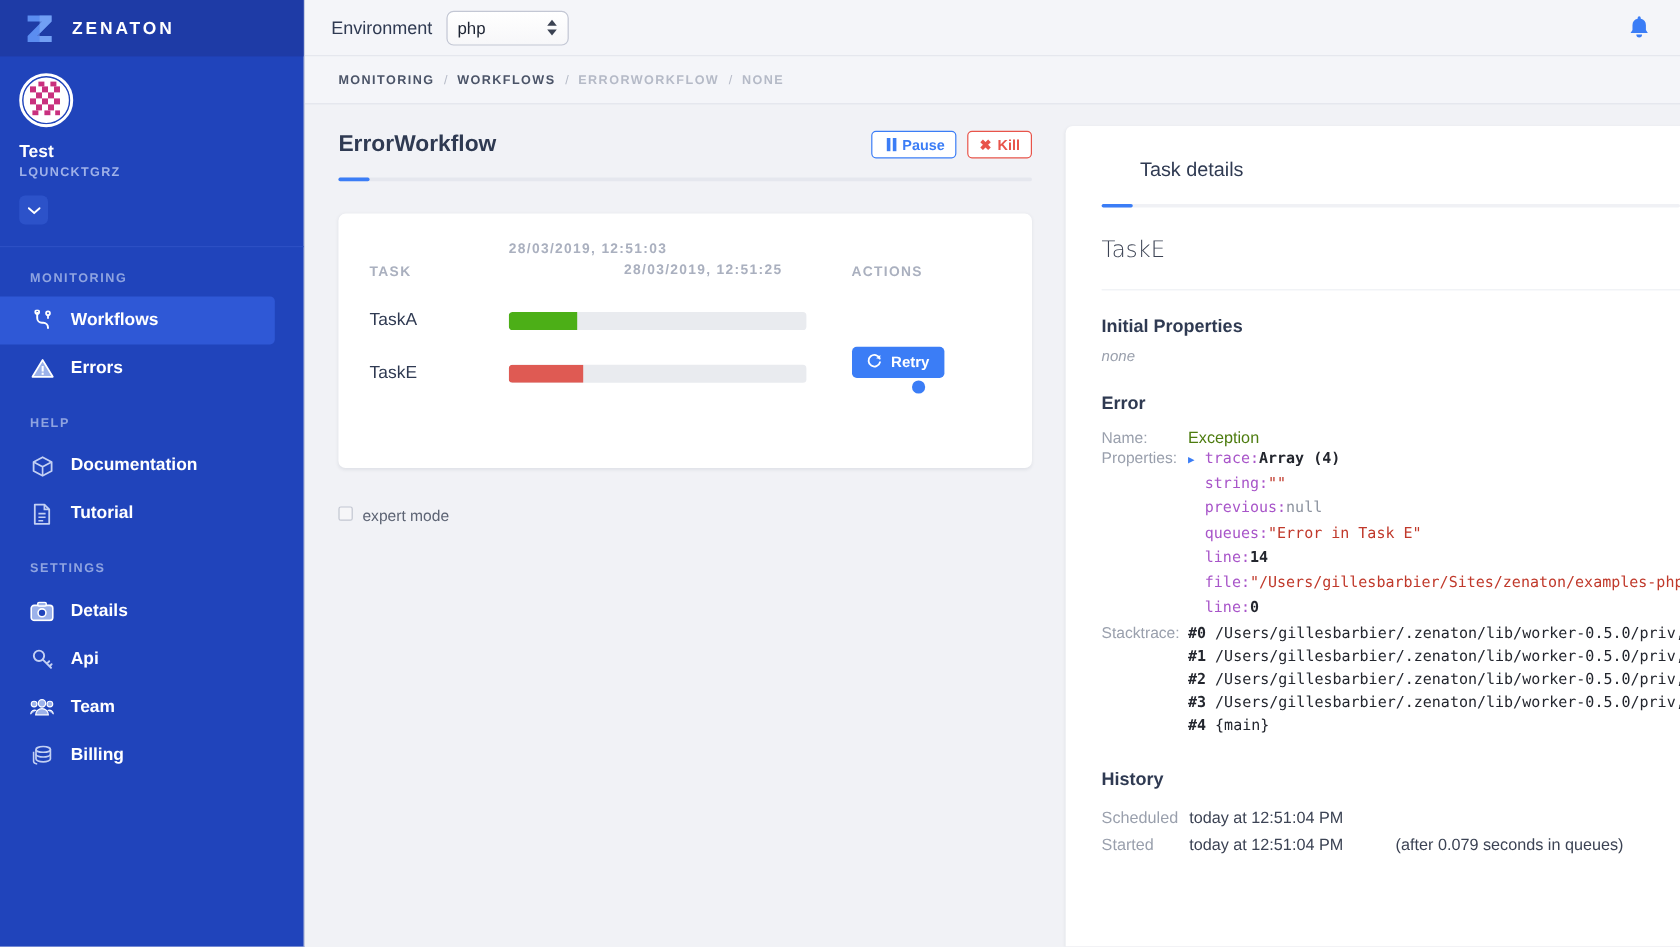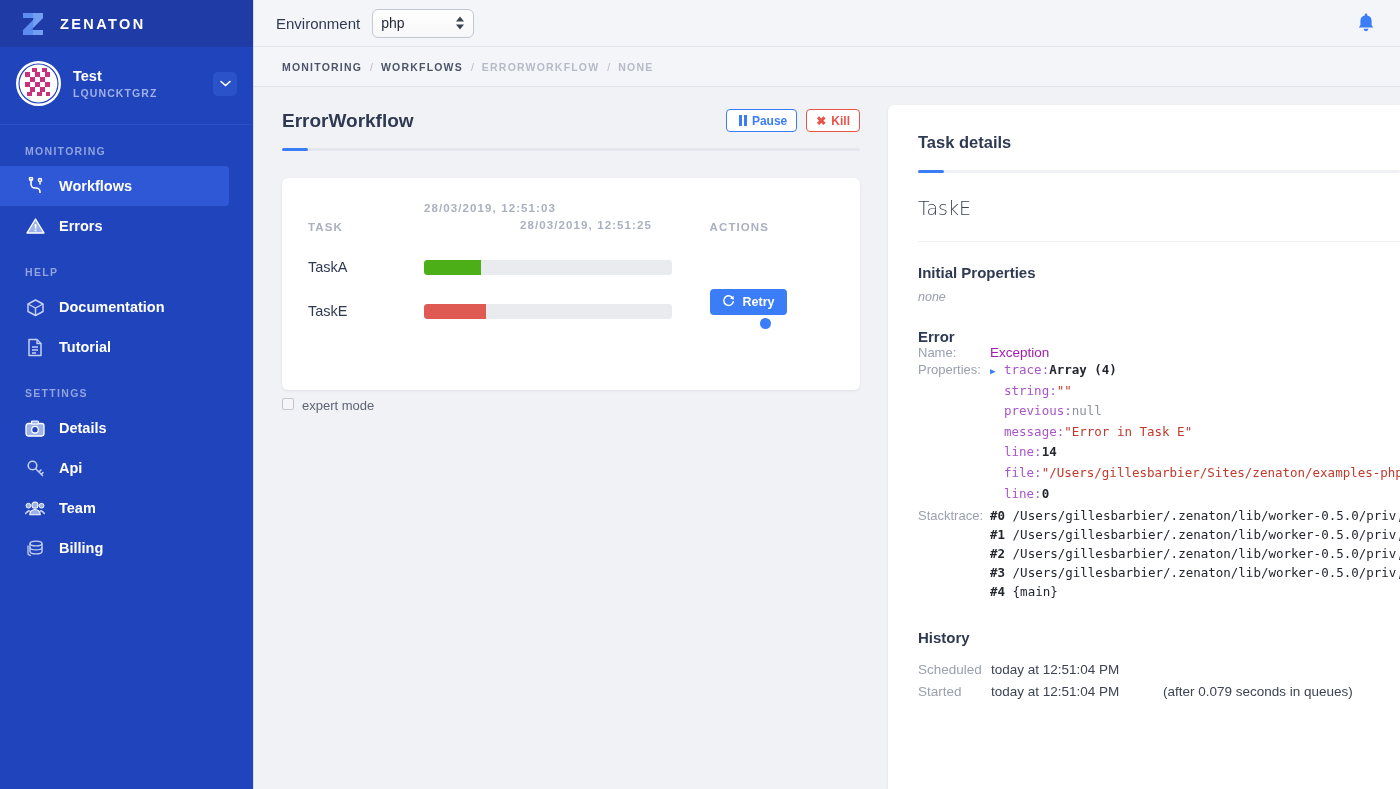--- a/index.html
+++ b/index.html
@@ -20,22 +20,23 @@
   }
   .logo-row {
     height: 47px; background: #1e3ba6;
     display: flex; align-items: center; padding-left: 18px; gap: 12px;
   }
   .logo-mark { width: 30px; height: 30px; position: relative; }
   .logo-text {
     color: #ffffff; font-size: 14.5px; font-weight: bold; letter-spacing: 2.4px;
   }
   .account {
-    display: flex; align-items: center; padding: 14px 16px 18px 16px; gap: 12px;
+    display: flex; padding: 14px 16px 18px 16px; gap: 12px;
     border-bottom: 1px solid #2c4fc4;
+    flex-direction: column;
   }
   .avatar {
     width: 45px; height: 45px; border-radius: 50%;
     border: 2px solid #ffffff; background: #ffffff;
     overflow: hidden; flex-shrink: 0;
   }
   .account-txt { flex: 1; line-height: 1.25; }
   .account-name { color: #fff; font-size: 14.5px; font-weight: bold; }
   .account-id { color: #9fb1e8; font-size: 10.5px; font-weight: bold; letter-spacing: 1.1px; margin-top: 2px; }
   .account-caret {
@@ -125,43 +126,43 @@
   .col-act { width: 130px; }
   .task-name { font-size: 14.5px; color: #2f3a52; padding: 14px 0; }
   .bar-track { height: 15px; background: #e9ebef; border-radius: 3px; position: relative; overflow: hidden; width: 248px; }
   .bar-fill { height: 15px; border-radius: 3px 0 0 3px; }
   .retry-btn {
     height: 26px; padding: 0 12px; background: #3b7df6; border-radius: 4px; color: #fff;
     font-size: 12.5px; font-weight: bold; display: inline-flex; align-items: center; gap: 8px; cursor: pointer;
   }
   .dot { width: 11px; height: 11px; border-radius: 50%; background: #3b7df6; display: inline-block; cursor: pointer; }
 
-  .expert-row { display: flex; align-items: flex-start; gap: 8px; margin-top: 8px; }
+  .expert-row { display: flex; align-items: flex-start; gap: 8px; margin-top: 32px; }
   .chk { width: 12px; height: 12px; border: 1px solid #c2c6d1; border-radius: 2px; background: #f6f6f8; cursor: pointer; }
   .expert-label { font-size: 13px; color: #5d6474; }
 
   
   .right-col {
     flex: 1; background: #ffffff; margin: 18px 0 0 0;
     border-radius: 6px 0 0 0; box-shadow: 0 1px 3px rgba(30,40,70,.08);
     padding: 28px 0 0 30px; overflow: hidden; position: relative;
   }
-  .rc-title { font-size: 16.5px; font-weight: bold; color: #2f3a52; }
+  .rc-title { font-size: 16.5px; font-weight: normal; color: #2f3a52; margin-left: 32px; }
   .rc-rail { height: 3px; background: #f0f1f5; margin-top: 18px; border-radius: 2px; position: relative; width: 100%; }
   .rc-rail::before { content: ""; position: absolute; left: 0; top: 0; width: 26px; height: 3px; background: #3b7df6; border-radius: 2px; }
   .taskE-name { font-size: 19px; color: #3c4354; padding: 24px 0 22px 0; font-family: "DejaVu Sans", sans-serif; font-weight: 300; }
   .hr { height: 1px; background: #eef0f4; }
   .sec-title { font-size: 15px; font-weight: bold; color: #2f3a52; margin-top: 22px; }
   .none-txt { font-size: 12.5px; color: #9aa0ad; font-style: italic; margin-top: 9px; }
 
-  .err-grid { font-size: 13px; }
+  .err-grid { margin-top: 12px; font-size: 13px; }
   .err-line { display: flex; align-items: flex-start; }
   .err-key { color: #9aa0ad; width: 72px; flex-shrink: 0; font-size: 13px; }
   .mono { font-family: "DejaVu Sans Mono", monospace; font-size: 12.5px; }
-  .err-val { color: #a21caf; font-size: 13.5px; }
+  .err-val { color: #4d7c0f; font-size: 13.5px; }
   .prop-rows { margin-left: 0; }
   .prop-row { display: flex; align-items: baseline; height: 20.6px; white-space: nowrap; }
   .prop-caret { width: 14px; color: #3b7df6; font-size: 9px; flex-shrink: 0; }
   .prop-key { color: #a855c9; }
   .prop-val-dark { color: #23262e; font-weight: bold; }
   .prop-val-str { color: #c0392b; }
   .prop-val-null { color: #8c939f; }
   .stack-rows { white-space: nowrap; }
   .stack-row { height: 19px; color: #23262e; }
   .stack-idx { font-weight: bold; }
@@ -441,21 +442,21 @@
                   <span class="prop-key">string: </span>
                   <span class="prop-val-str">""</span>
                 </div>
                 <div class="prop-row">
                   <span class="prop-caret"></span>
                   <span class="prop-key">previous: </span>
                   <span class="prop-val-null">null</span>
                 </div>
                 <div class="prop-row">
                   <span class="prop-caret"></span>
-                  <span class="prop-key">message: </span>
+                  <span class="prop-key">queues: </span>
                   <span class="prop-val-str">"Error in Task E"</span>
                 </div>
                 <div class="prop-row">
                   <span class="prop-caret"></span>
                   <span class="prop-key">line: </span>
                   <span class="prop-val-dark">14</span>
                 </div>
                 <div class="prop-row">
                   <span class="prop-caret"></span>
                   <span class="prop-key">file: </span>

